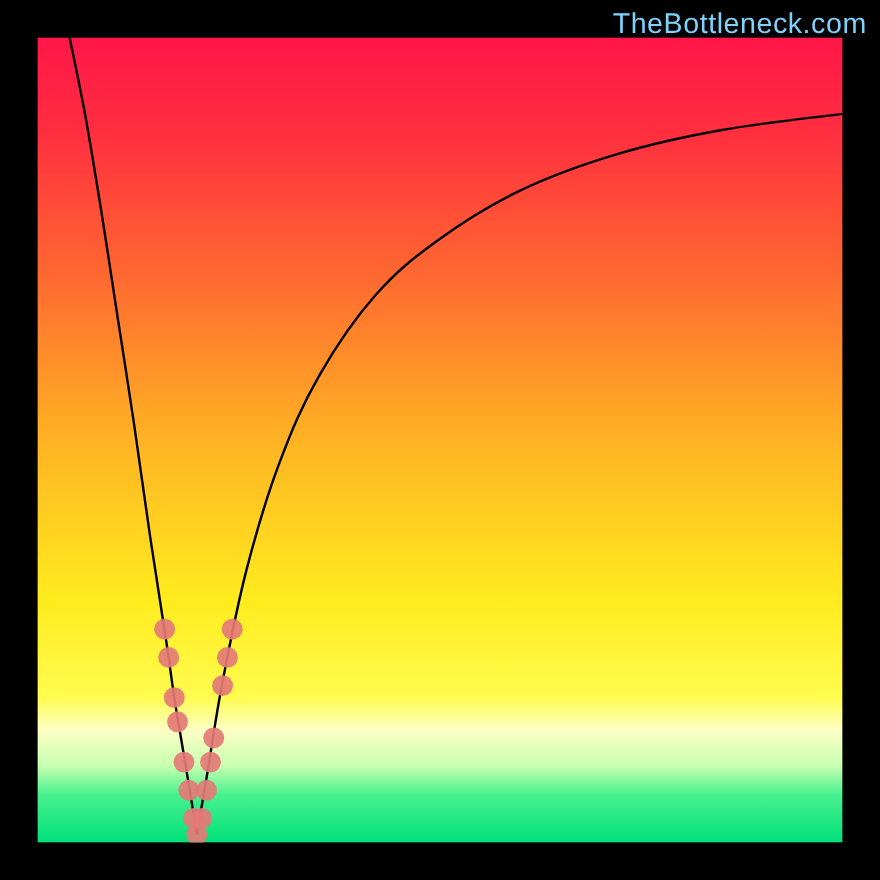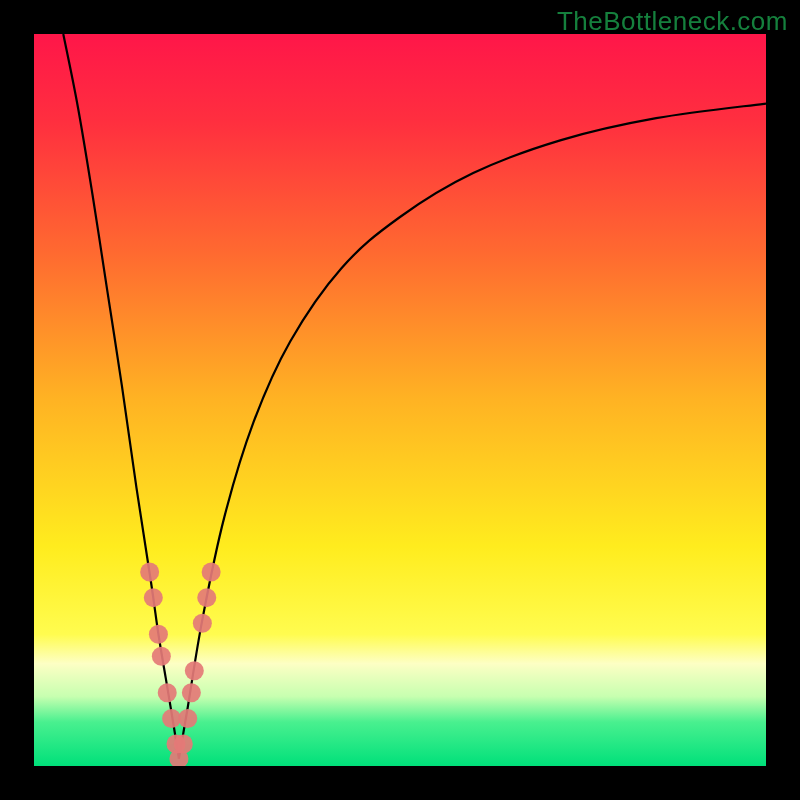--- a/index.html
+++ b/index.html
@@ -22,21 +22,21 @@
     position: absolute;
     top: 34px;
     left: 34px;
     width: 732px;
     height: 732px;
   }
   .watermark {
     position: absolute;
     top: 6px;
     right: 12px;
-    color: #15803d;
+    color: #7dd3fc;
     font-size: 26px;
     font-weight: 400;
     letter-spacing: 0.5px;
     text-align: center;
   }
   svg { display: block; }
 </style>
 </head>
 <body>
 

